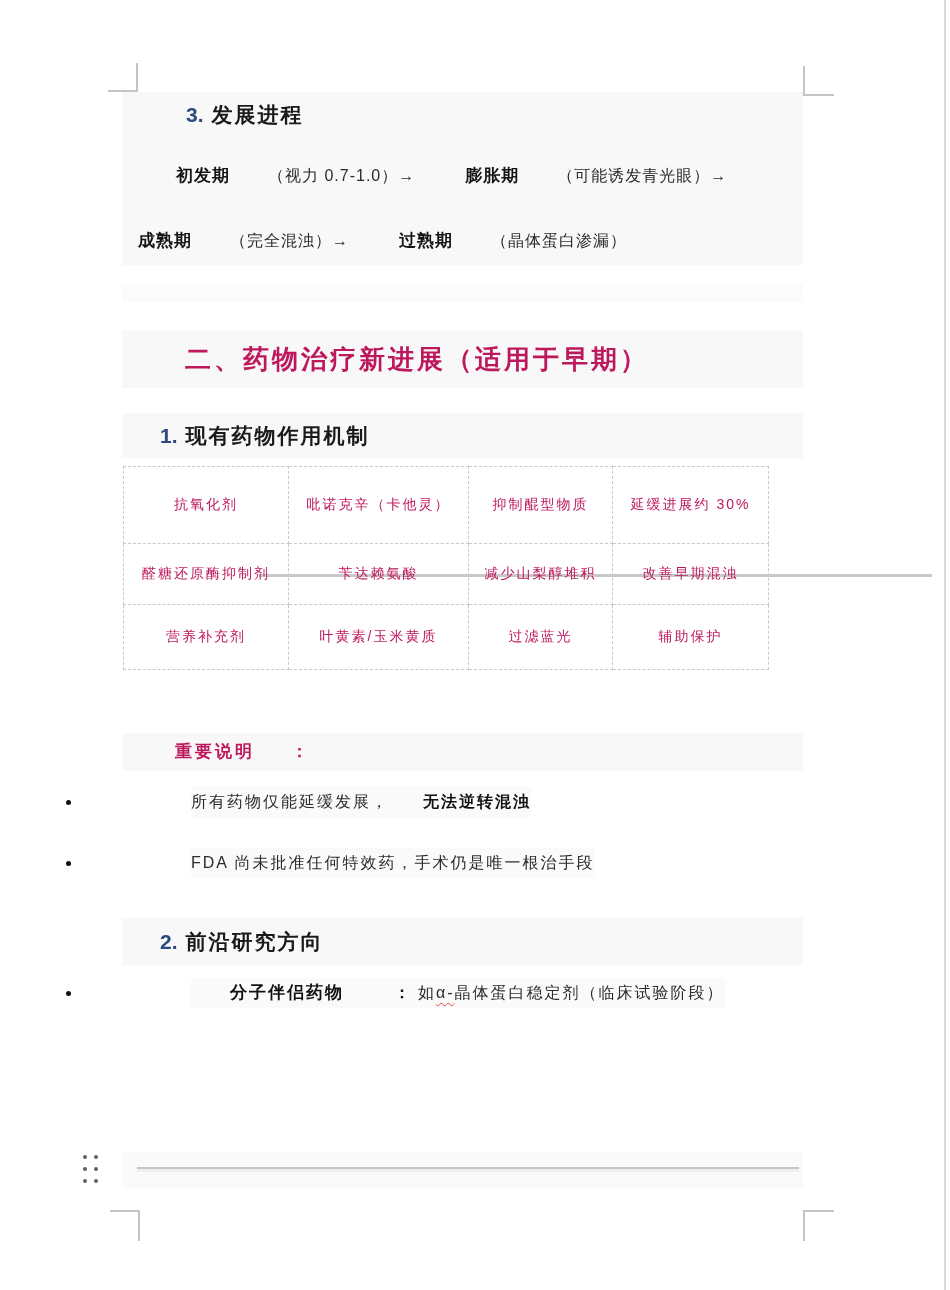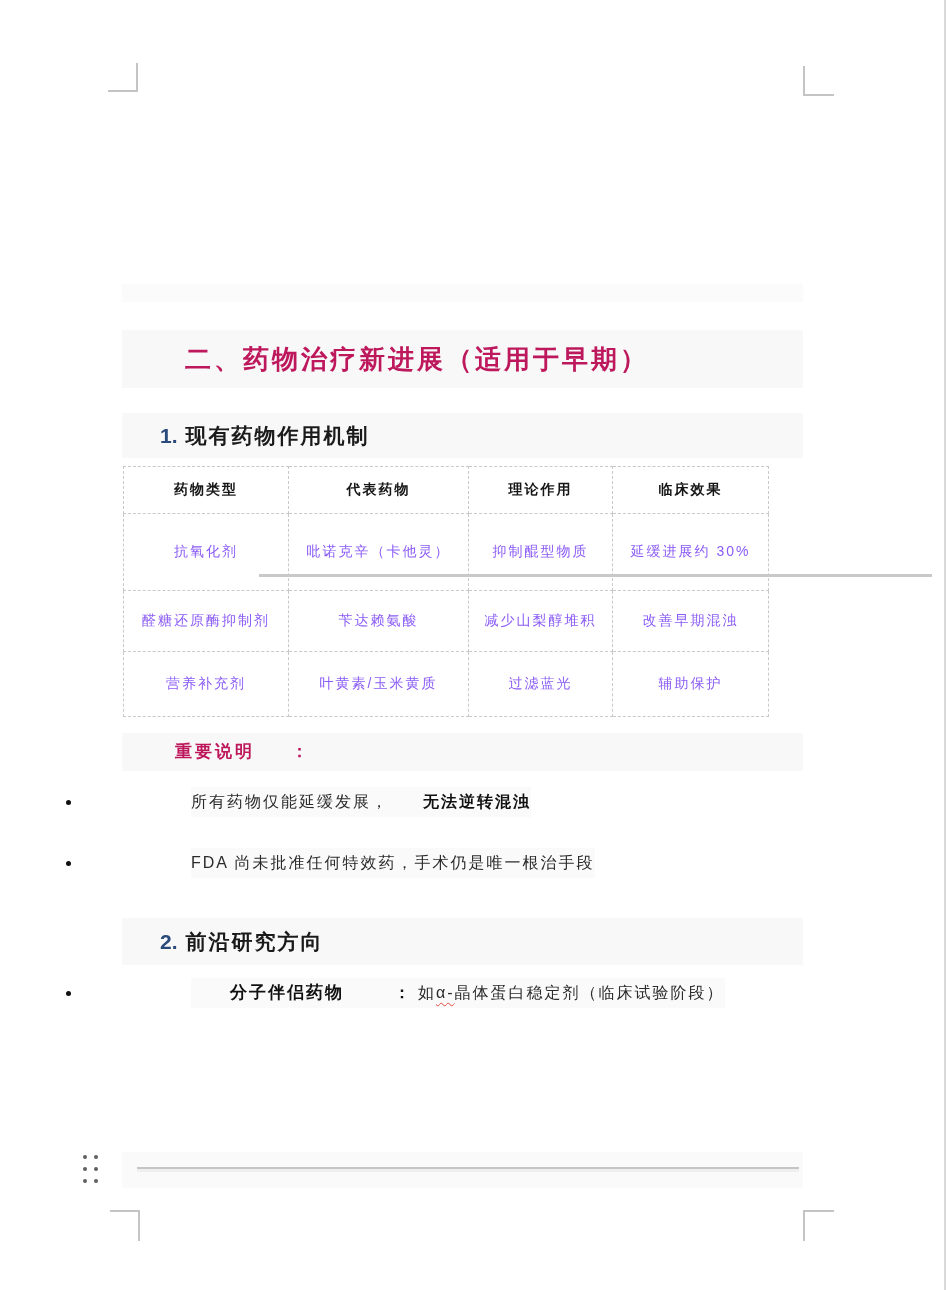--- a/index.html
+++ b/index.html
@@ -33,21 +33,21 @@
   .flow .term{font-weight:bold;font-size:17px;color:#141414;margin-right:38px;}
   .flow .fdesc{margin-right:50px;}
   .fl1{left:54px;top:72px;}
   .fl2{left:16px;top:137px;}
 
   .hrwrap{position:absolute;left:122px;top:284px;width:681px;height:18px;background:#fbfbfb;}
   .hr1{position:absolute;left:137px;top:290px;width:673px;height:3px;background:#c9c9c9;}
 
   table.drug{position:absolute;left:123px;top:466px;width:645px;border-collapse:collapse;table-layout:fixed;}
   table.drug td,table.drug th{border:1px dashed #c9c9c9;text-align:center;vertical-align:middle;
-    font-size:14px;color:#8b5cf6;letter-spacing:2px;font-weight:normal;padding:0 2px;}
+    font-size:14px;color:#be185d;letter-spacing:2px;font-weight:normal;padding:0 2px;}
   table.drug th{font-weight:bold;color:#161616;height:46px;}
   table.drug tr.r1 td{height:76px;}
   table.drug tr.r2 td{height:60px;}
   table.drug tr.r3 td{height:64px;}
 
   .noteh{position:absolute;left:53px;top:0;line-height:38px;font-size:17px;font-weight:bold;color:#be185d;letter-spacing:3px;white-space:nowrap;}
   .noteh .colon{margin-left:36px;font-weight:bold;}
 
   .bullet{position:absolute;left:0;width:950px;height:30px;line-height:30px;}
   .dot{position:absolute;left:66px;top:13px;width:5px;height:5px;background:#101010;border-radius:50%;}
@@ -69,20 +69,29 @@
 <body>
 
 <div class="page">
 
   <div class="edge-right"></div>
   <div class="mark tl"></div>
   <div class="mark tr"></div>
   <div class="mark bl"></div>
   <div class="mark br"></div>
 
+  <div class="strip s1">
+    <div class="h3t"><span class="num">3.</span><span>发展进程</span></div>
+    <div class="flow fl1">
+      <span class="term">初发期</span><span class="fdesc">（视力 0.7-1.0）→</span><span class="term">膨胀期</span><span>（可能诱发青光眼）→</span>
+    </div>
+    <div class="flow fl2">
+      <span class="term">成熟期</span><span class="fdesc">（完全混浊）→</span><span class="term">过熟期</span><span>（晶体蛋白渗漏）</span>
+    </div>
+  </div>
 
   <div class="hrwrap">
       <div class="hr1"></div>
     </div>
 
   <div class="strip s2">
     <div class="h2t">二、药物治疗新进展（适用于早期）</div>
   </div>
 
   <div class="strip s3">
@@ -90,26 +99,20 @@
   </div>
 
   <table class="drug">
     <colgroup>
         <col style="width:165px">
         <col style="width:180px">
         <col style="width:144px">
         <col style="width:156px">
       </colgroup>
     <tbody>
-        <tr>
-      <th>药物类型</th>
-      <th>代表药物</th>
-      <th>理论作用</th>
-      <th>临床效果</th>
-    </tr>
     <tr class="r1">
       <td>抗氧化剂</td>
       <td>吡诺克辛（卡他灵）</td>
       <td>抑制醌型物质</td>
       <td>延缓进展约 30%</td>
     </tr>
     <tr class="r2">
       <td>醛糖还原酶抑制剂</td>
       <td>苄达赖氨酸</td>
       <td>减少山梨醇堆积</td>

